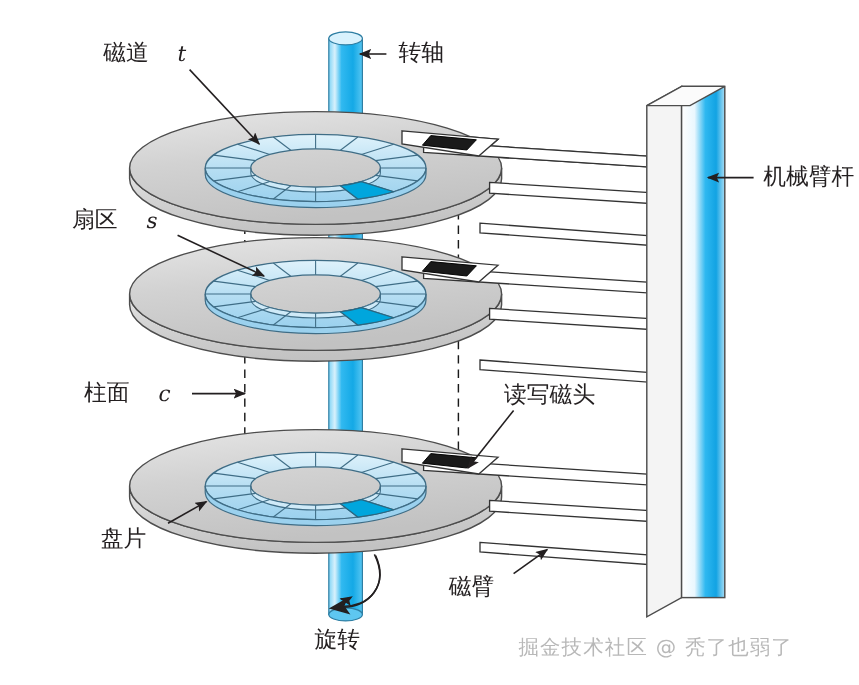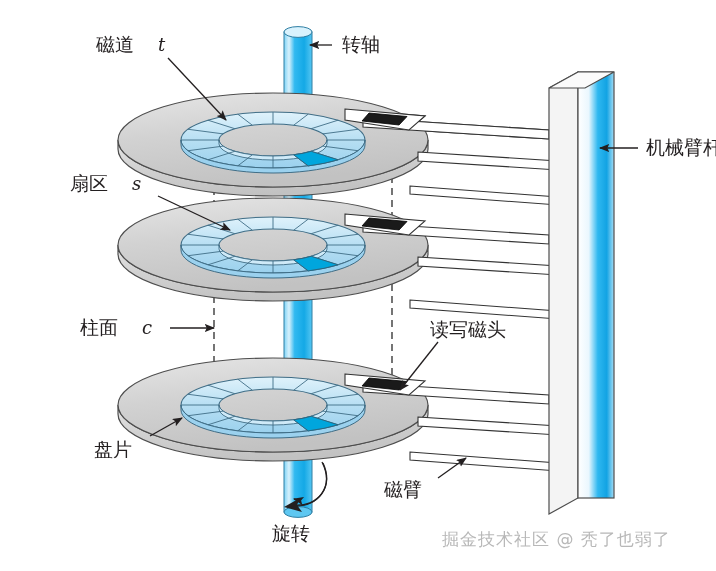--- a/index.html
+++ b/index.html
@@ -9,21 +9,21 @@
   }
   body {
     width: 716px;
     height: 571px;
     position: relative;
     overflow: hidden;
     font-family: "DejaVu Sans", "Liberation Sans", sans-serif;
   }
   #diagram-root {
     position: absolute;
-    left: 18px; top: 0;
+    left: 8px; top: 0;
     width: 592px;
     height: 571px;
   }
   svg.diagram {
     display: block;
     width: 716px;
     height: 571px;
   }
   .lbl {
     font-family: "DejaVu Sans", "Liberation Sans", sans-serif;

